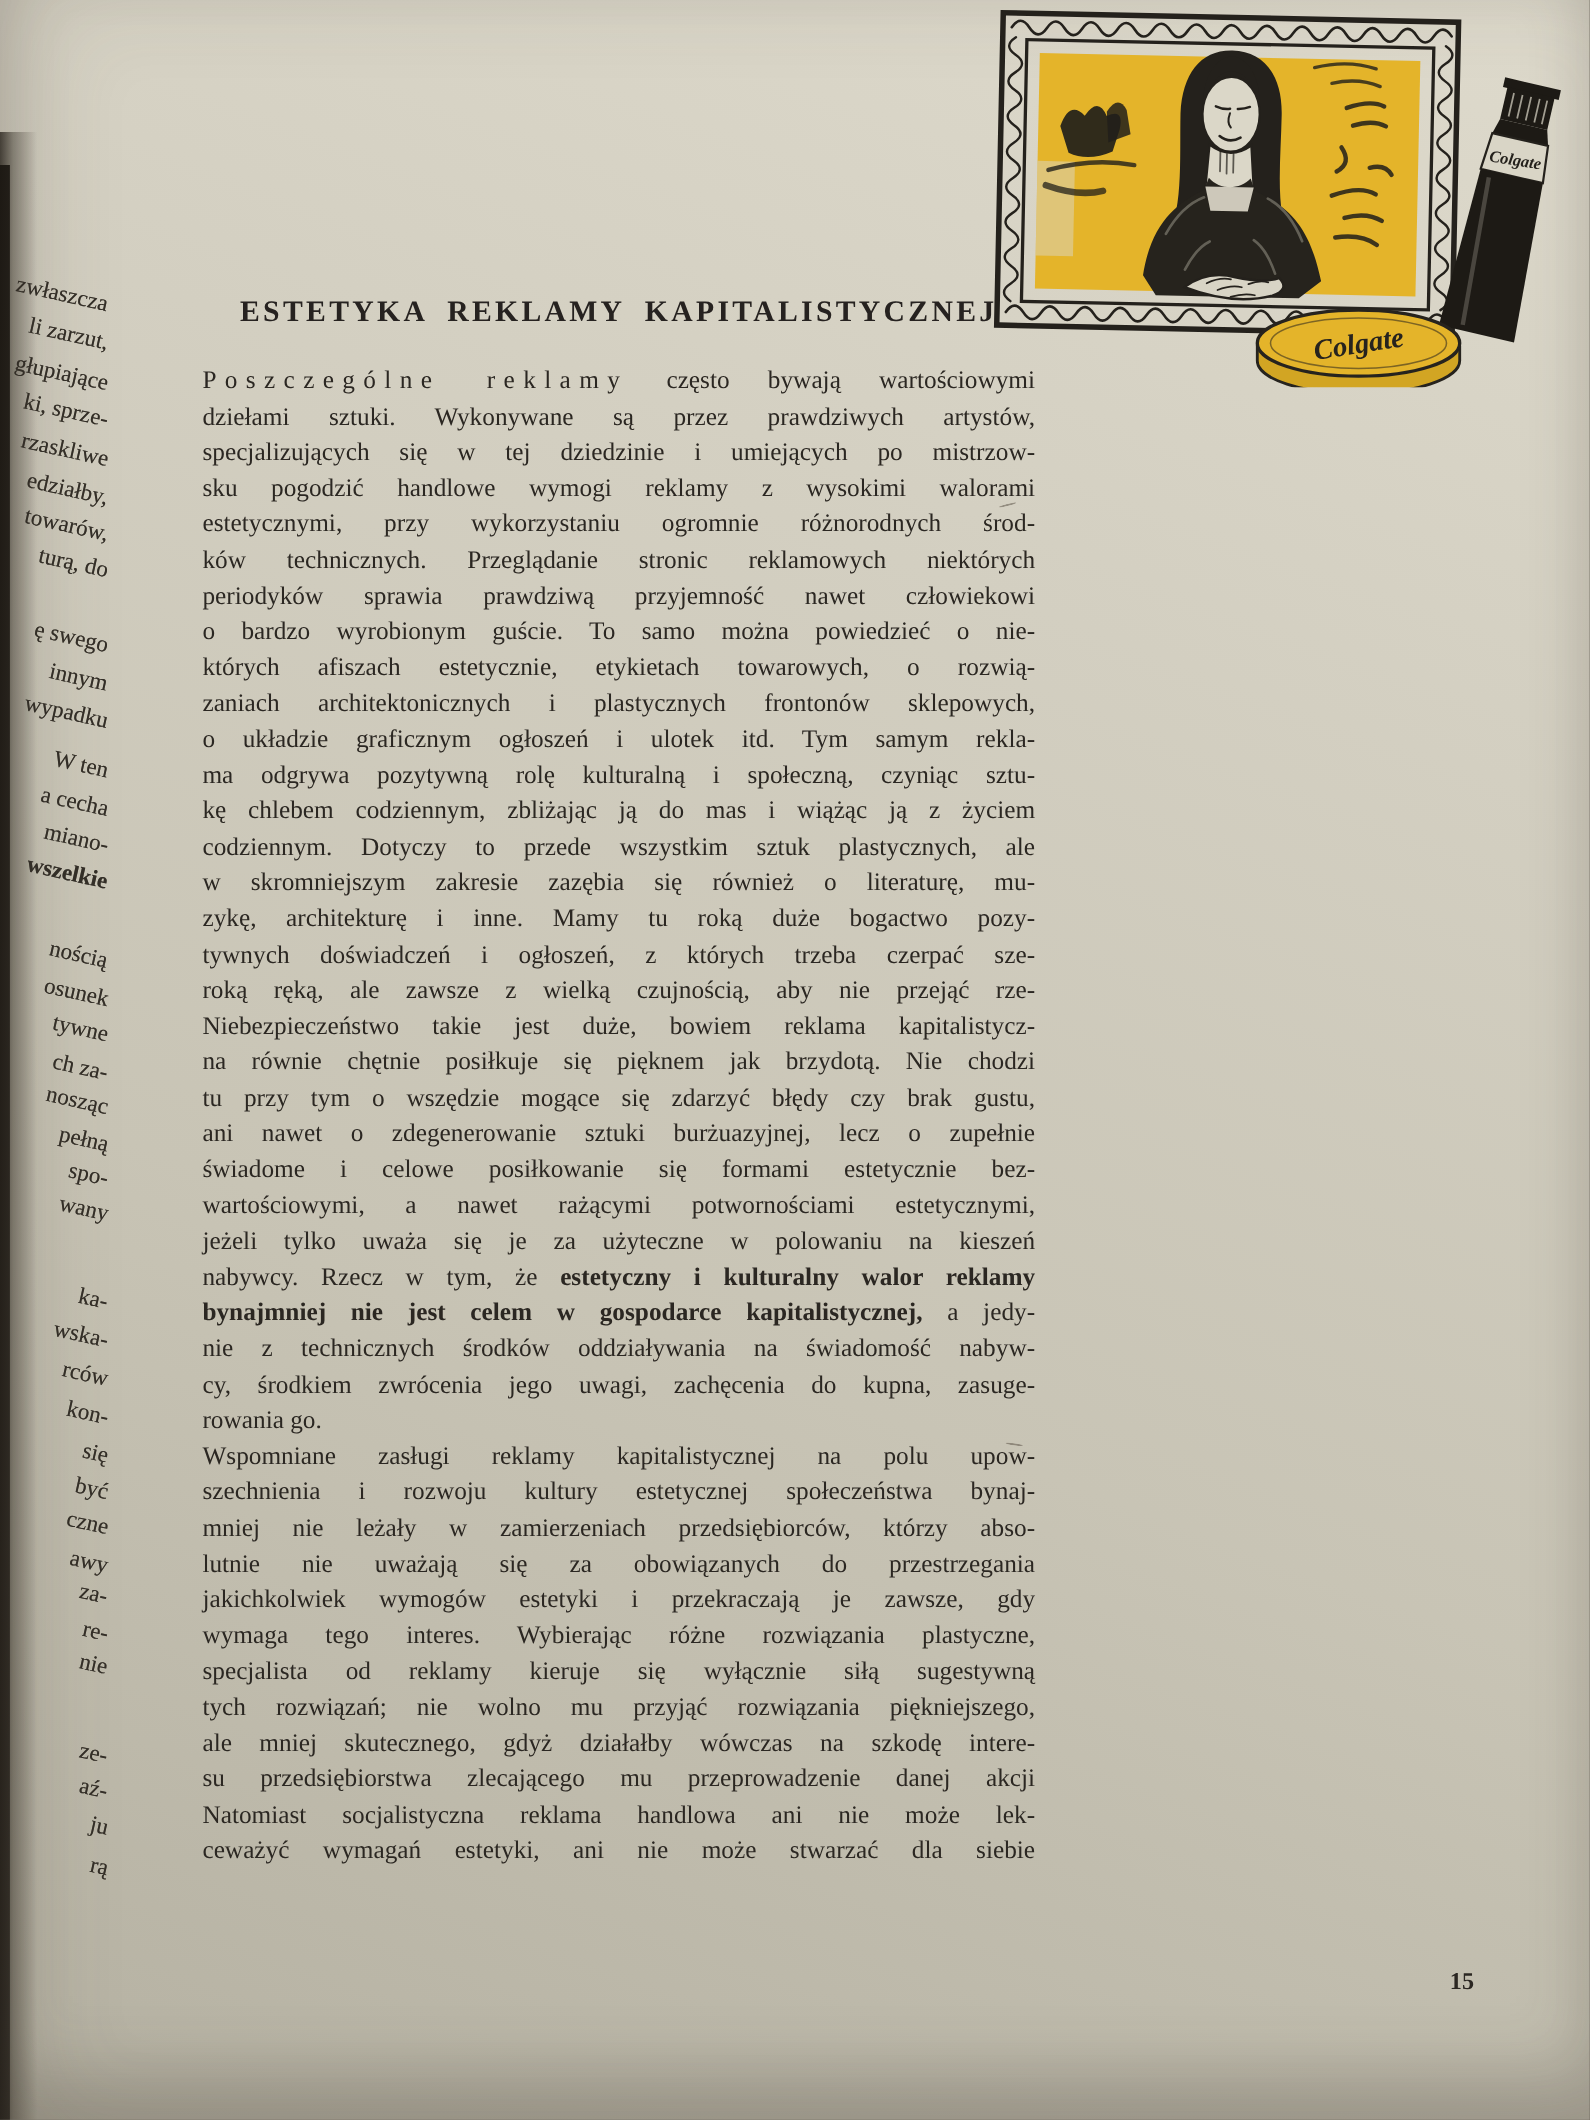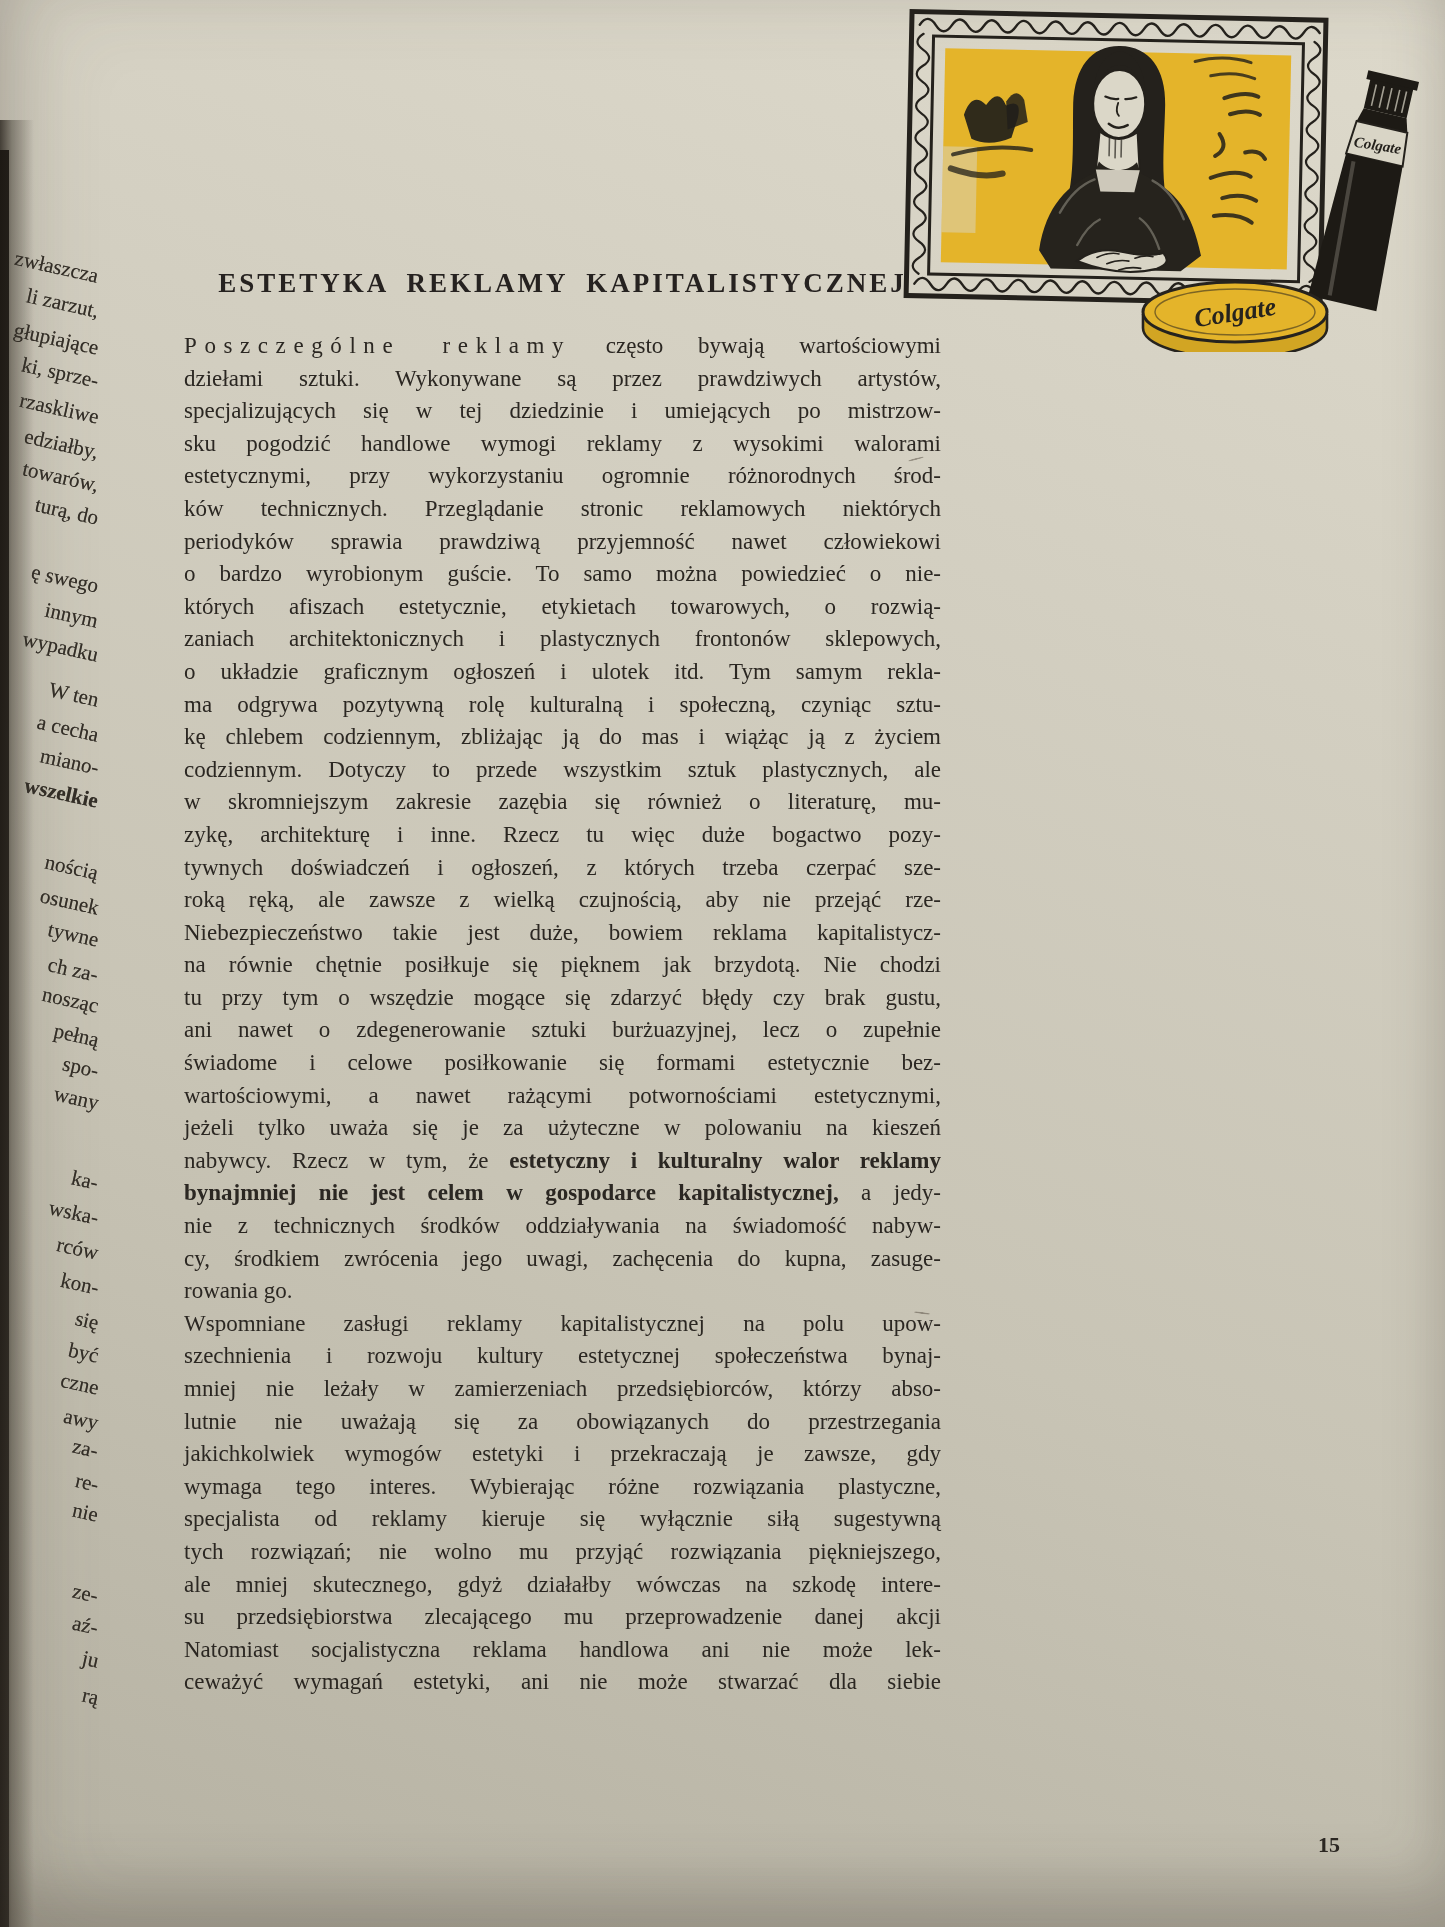--- a/index.html
+++ b/index.html
@@ -44,21 +44,21 @@
   .body-text{position:absolute;left:184px;top:330px;width:757px;}
   .bline{
     height:32.6px;line-height:32.6px;font-size:23px;
     text-align:justify;text-align-last:justify;
     white-space:nowrap;color:#2b2722;
   }
   .bline.end{text-align-last:left;}
   .bline .b{font-weight:bold;}
   .bline .sp{letter-spacing:.33em;}
   .page-number{
-    position:absolute;left:1318px;top:1832px;
+    position:absolute;left:1318px;top:1788px;
     font-size:22px;font-weight:bold;color:#2b2722;
   }
   .illustration{position:absolute;left:893px;top:0;width:527px;height:352px;}
   .margin-mark{
     position:absolute;width:16px;border-top:2px solid rgba(70,62,50,.45);
     border-radius:50%;pointer-events:none;
   }
   .mm1{left:908px;top:458px;transform:rotate(-14deg);}
   .mm2{left:914px;top:1312px;transform:rotate(8deg);}
 </style>
@@ -182,21 +182,21 @@
       <div class="bline"><span>ków technicznych. Przeglądanie stronic reklamowych niektórych</span></div>
       <div class="bline"><span>periodyków sprawia prawdziwą przyjemność nawet człowiekowi</span></div>
       <div class="bline"><span>o bardzo wyrobionym guście. To samo można powiedzieć o nie-</span></div>
       <div class="bline"><span>których afiszach estetycznie, etykietach towarowych, o rozwią-</span></div>
       <div class="bline"><span>zaniach architektonicznych i plastycznych frontonów sklepowych,</span></div>
       <div class="bline"><span>o układzie graficznym ogłoszeń i ulotek itd. Tym samym rekla-</span></div>
       <div class="bline"><span>ma odgrywa pozytywną rolę kulturalną i społeczną, czyniąc sztu-</span></div>
       <div class="bline"><span>kę chlebem codziennym, zbliżając ją do mas i wiążąc ją z życiem</span></div>
       <div class="bline"><span>codziennym. Dotyczy to przede wszystkim sztuk plastycznych, ale</span></div>
       <div class="bline"><span>w skromniejszym zakresie zazębia się również o literaturę, mu-</span></div>
-      <div class="bline"><span>zykę, architekturę i inne. Rzecz tu więc duże bogactwo pozy-</span></div>
+      <div class="bline"><span>zykę, architekturę i inne. Mamy tu roką duże bogactwo pozy-</span></div>
       <div class="bline"><span>tywnych doświadczeń i ogłoszeń, z których trzeba czerpać sze-</span></div>
       <div class="bline"><span>roką ręką, ale zawsze z wielką czujnością, aby nie przejąć rze-</span></div>
       <div class="bline"><span>Niebezpieczeństwo takie jest duże, bowiem reklama kapitalistycz-</span></div>
       <div class="bline"><span>na równie chętnie posiłkuje się pięknem jak brzydotą. Nie chodzi</span></div>
       <div class="bline"><span>tu przy tym o wszędzie mogące się zdarzyć błędy czy brak gustu,</span></div>
       <div class="bline"><span>ani nawet o zdegenerowanie sztuki burżuazyjnej, lecz o zupełnie</span></div>
       <div class="bline"><span>świadome i celowe posiłkowanie się formami estetycznie bez-</span></div>
       <div class="bline"><span>wartościowymi, a nawet rażącymi potwornościami estetycznymi,</span></div>
       <div class="bline"><span>jeżeli tylko uważa się je za użyteczne w polowaniu na kieszeń</span></div>
       <div class="bline"><span>nabywcy. Rzecz w tym, że </span><span class="b">estetyczny i kulturalny walor reklamy</span></div>

